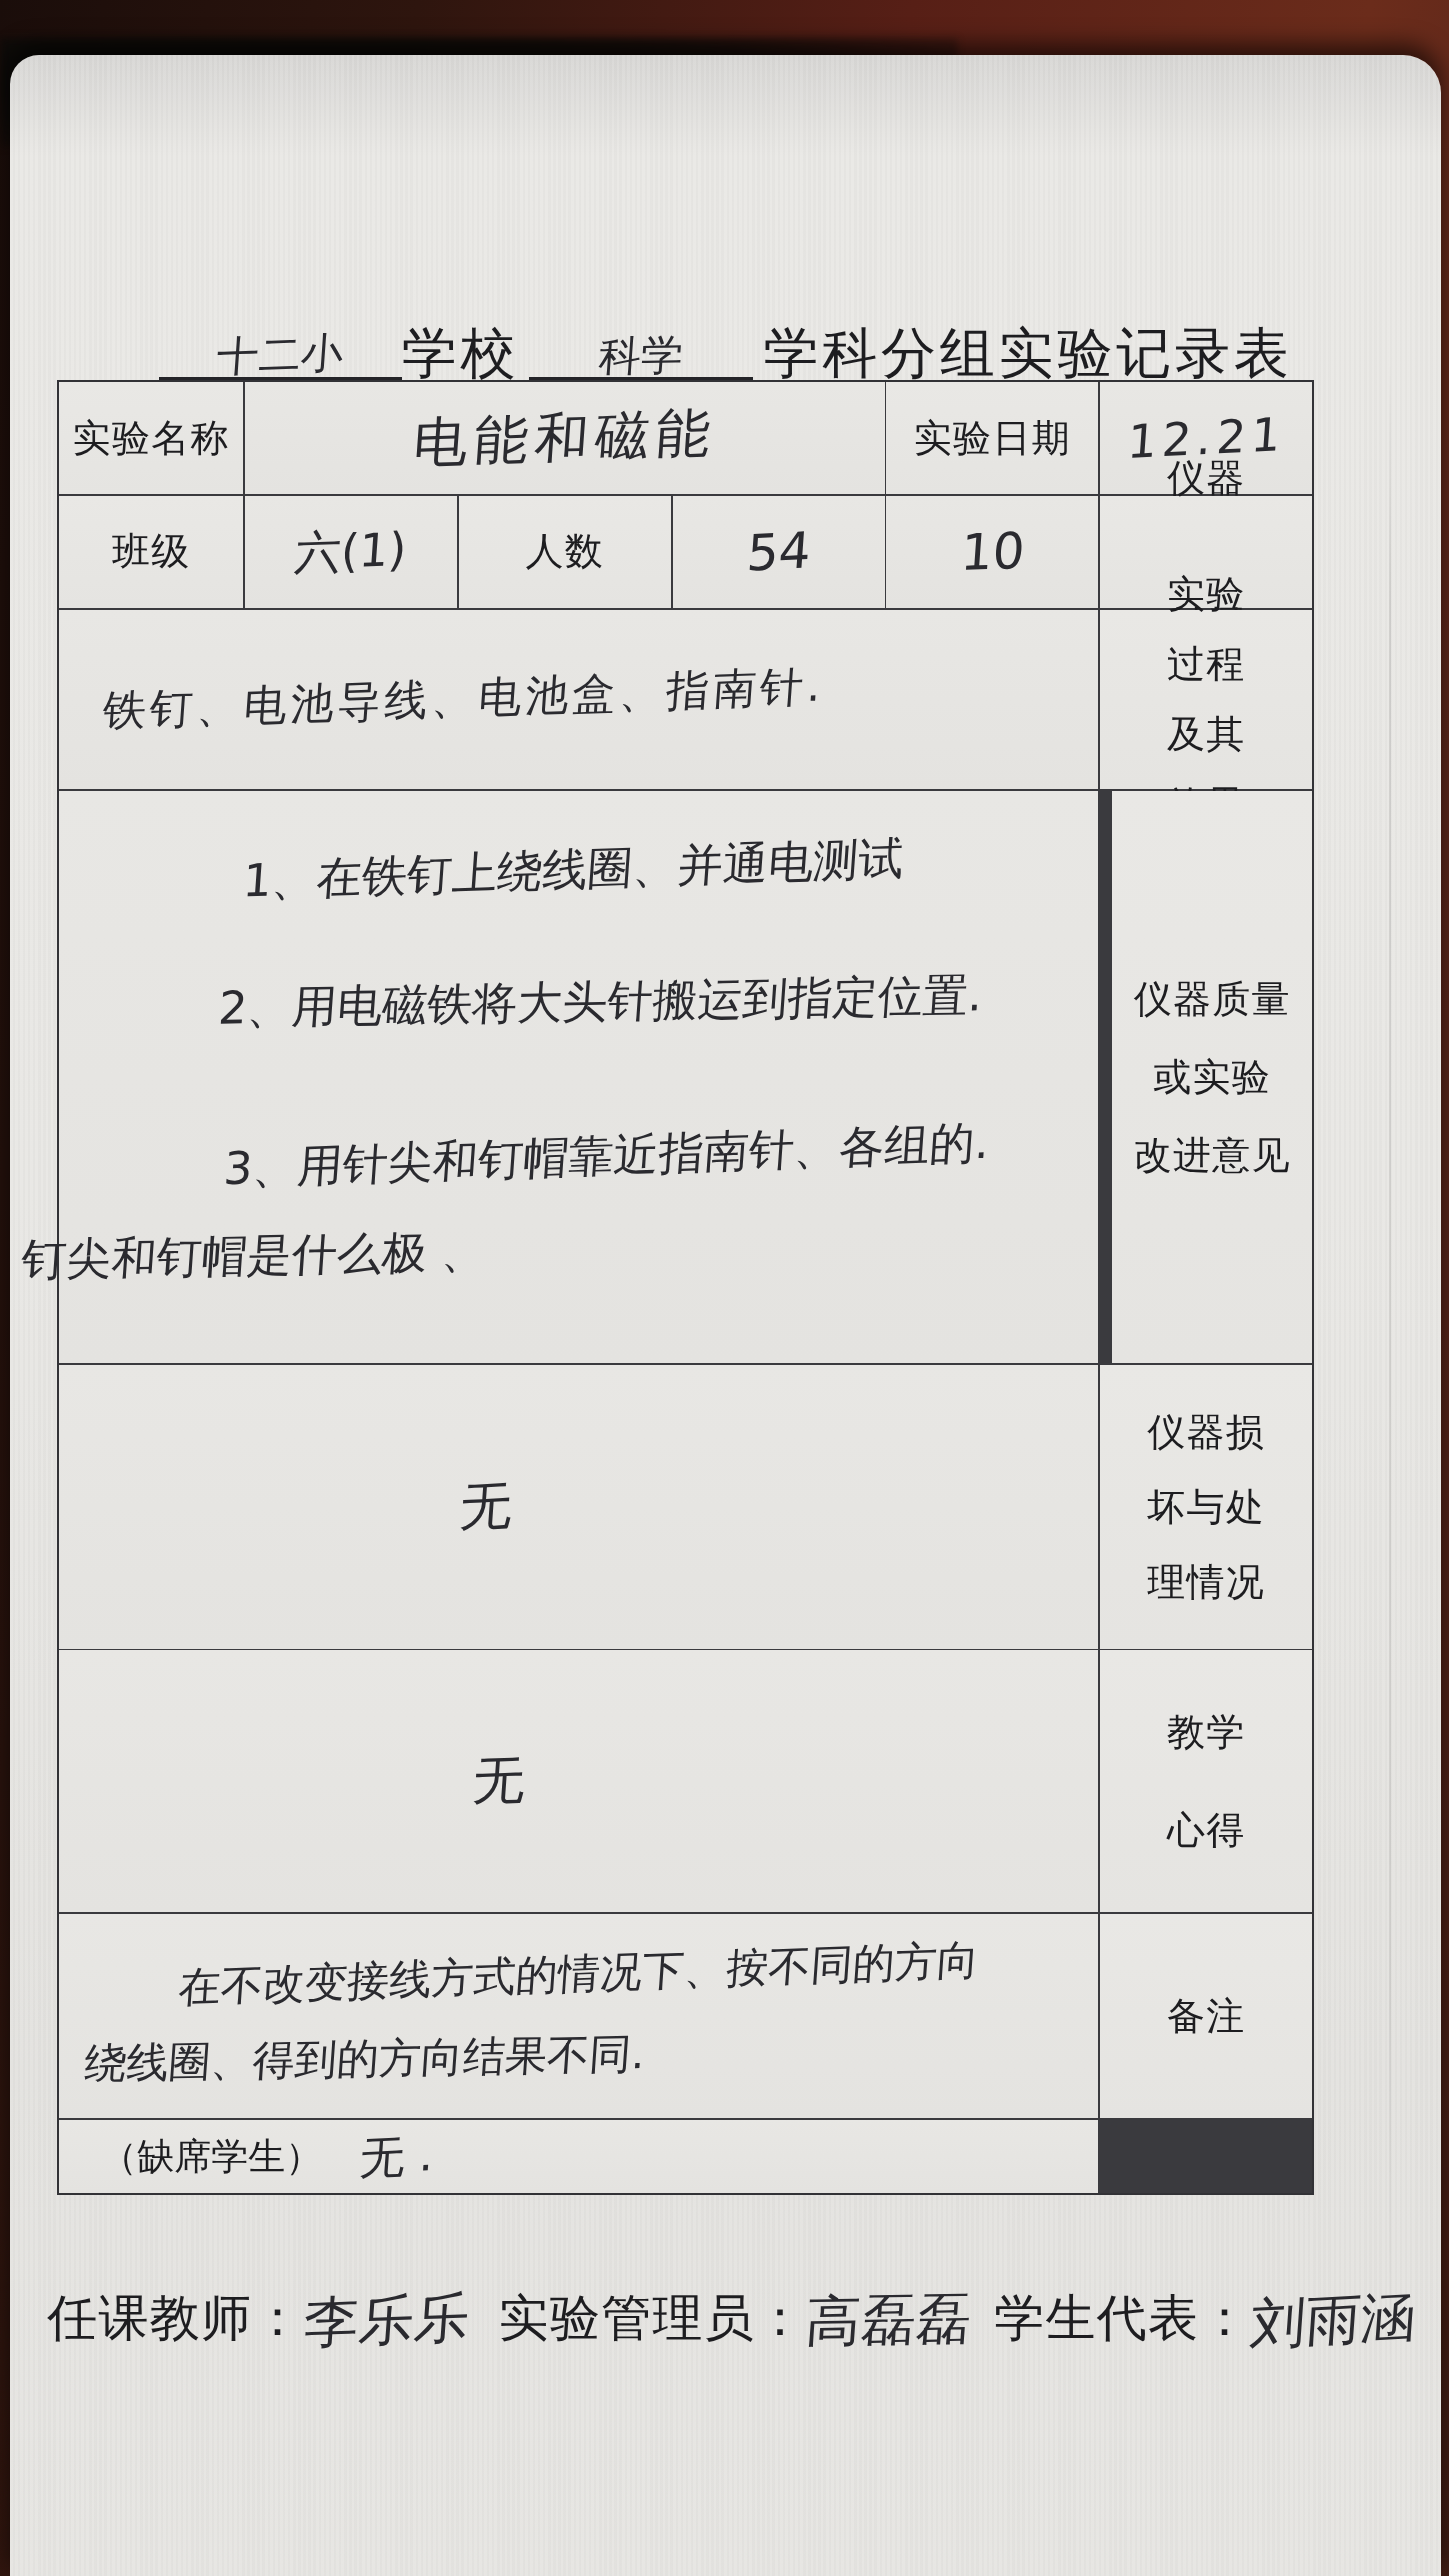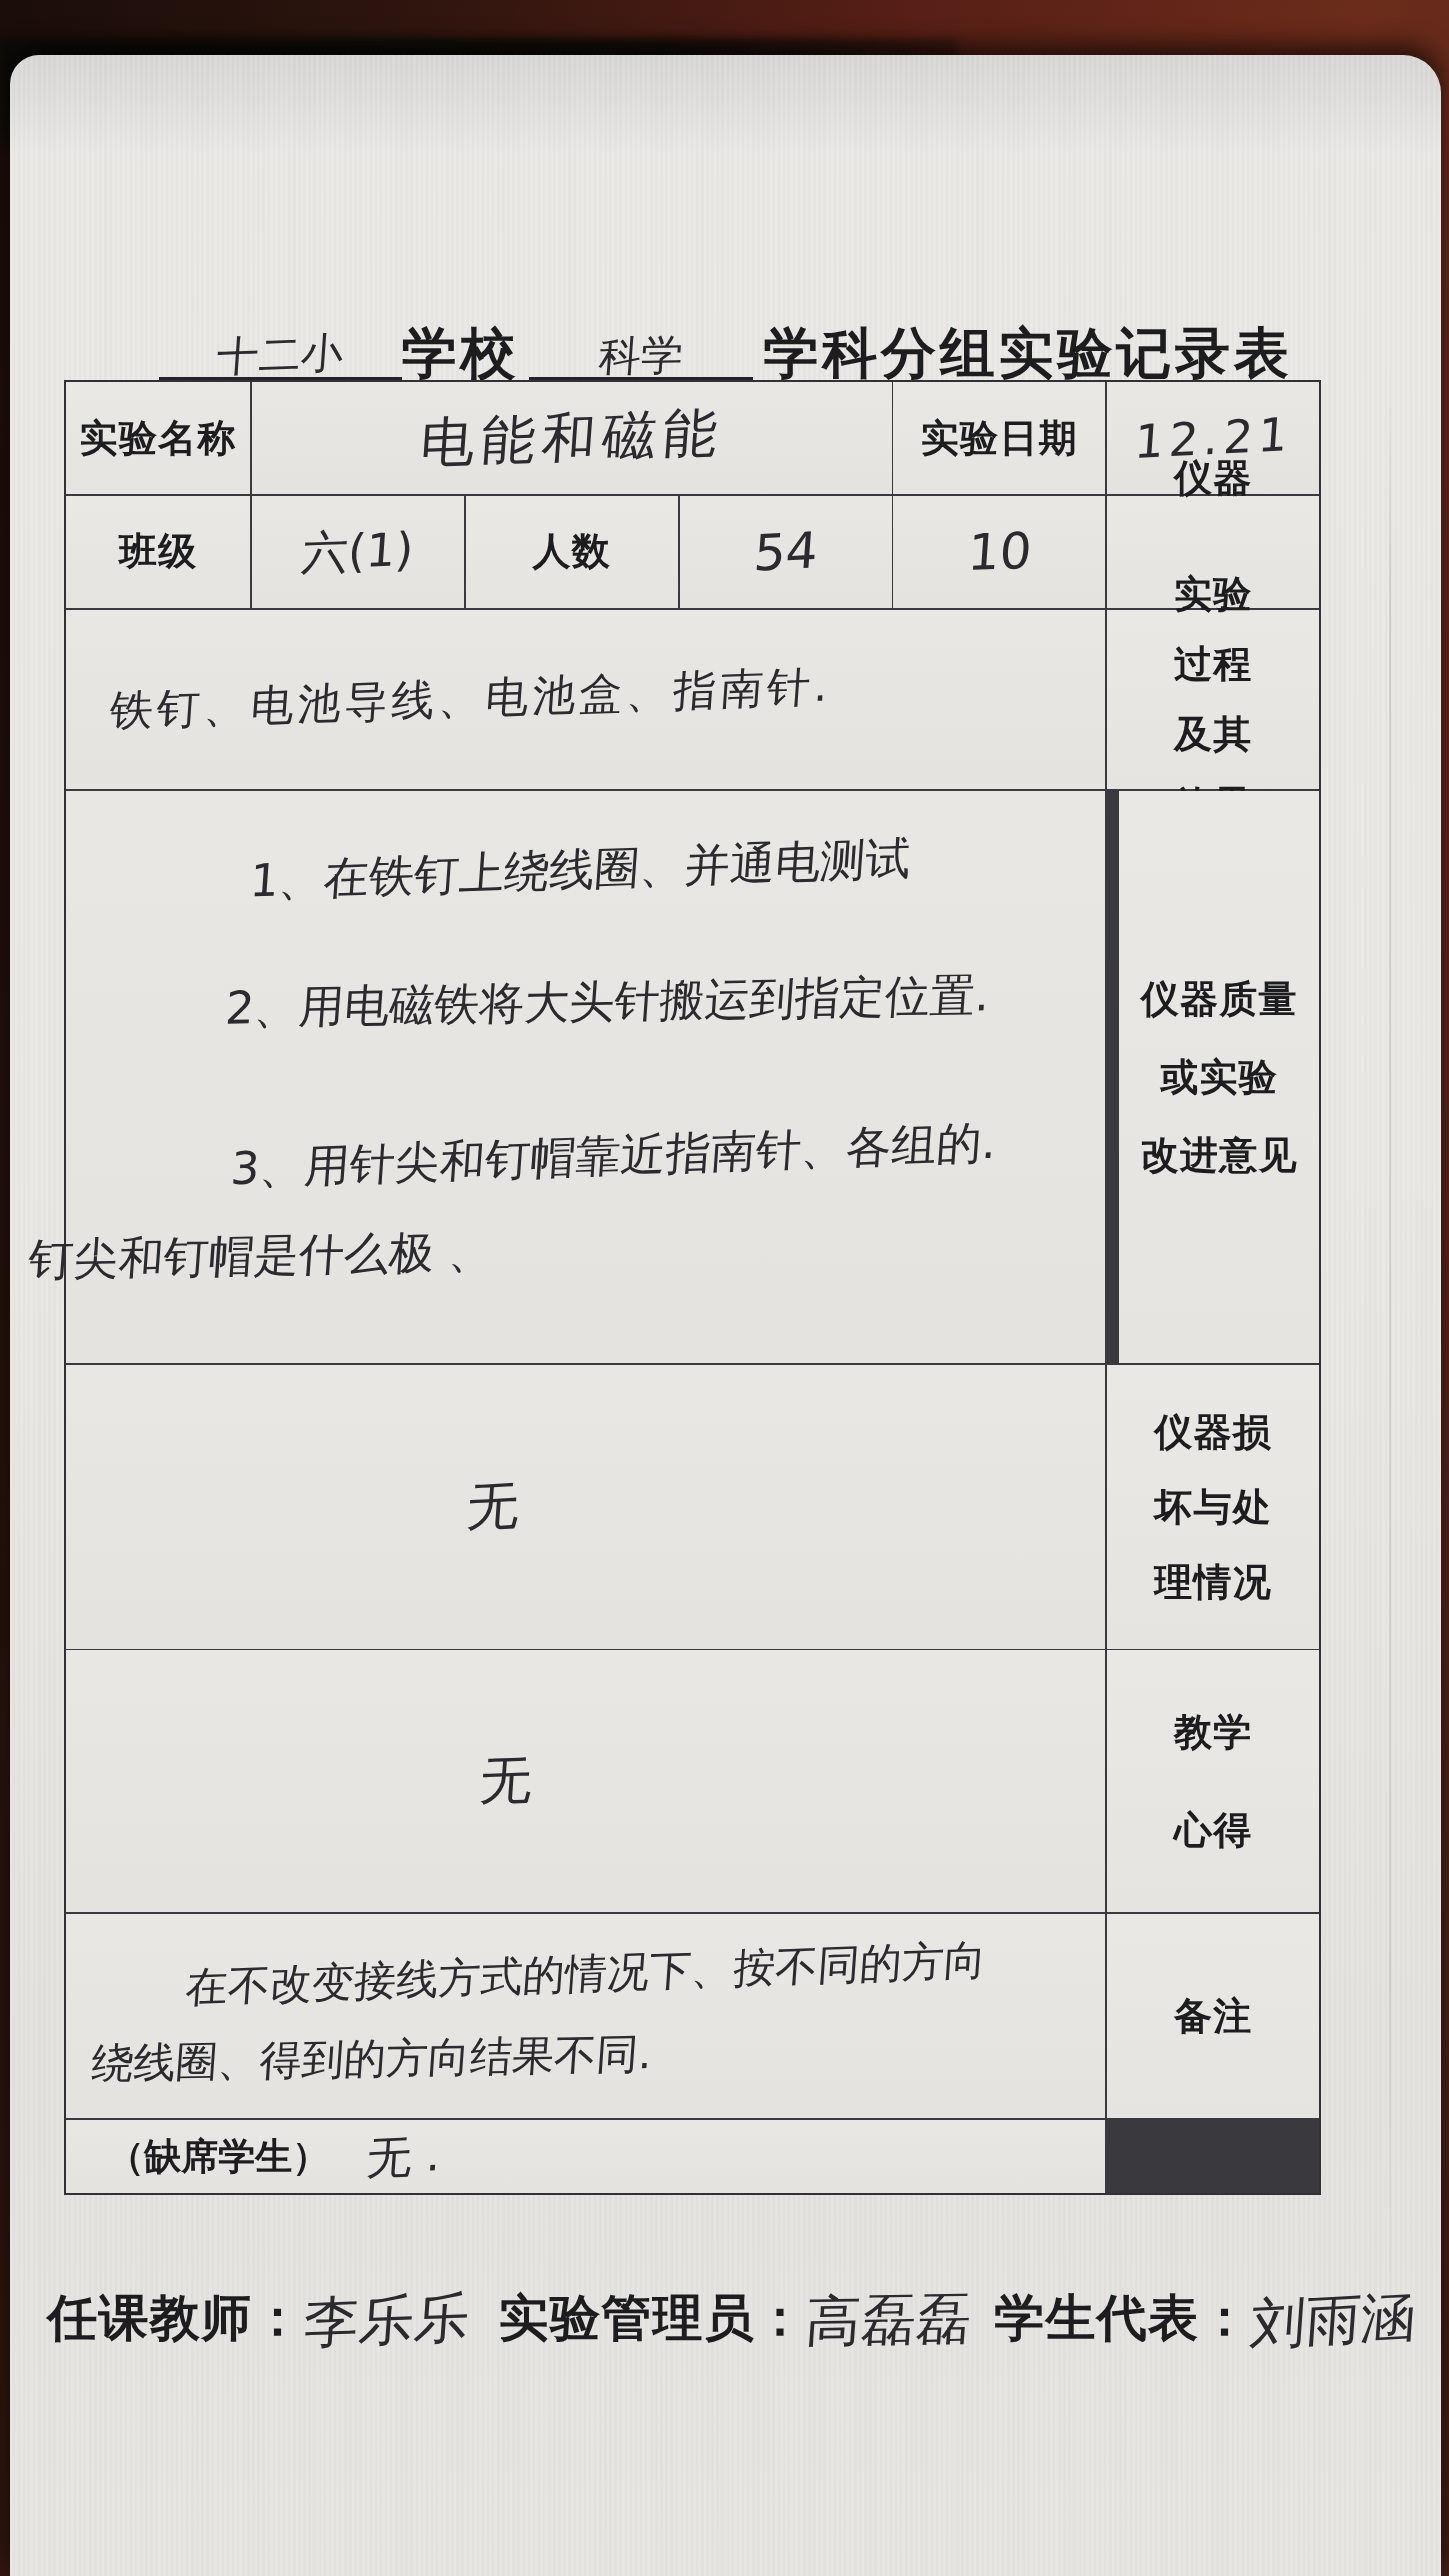--- a/index.html
+++ b/index.html
@@ -31,21 +31,21 @@
     content:"";position:absolute;inset:0;border-radius:inherit;
     background:repeating-linear-gradient(90deg, rgba(255,255,255,.045) 0 2.6px, rgba(40,40,40,.018) 2.6px 5.1px);
     pointer-events:none;
   }
   .crease{
     position:absolute;top:307px;bottom:192px;right:50px;width:1.9px;
     background:linear-gradient(180deg, rgba(0,0,0,0) 0%, rgba(0,0,0,.10) 12%, rgba(0,0,0,.08) 80%, rgba(0,0,0,0) 100%);
     filter:blur(0.6px);
   }
   
-  .printed{color:#1d1d20;font-weight:700;}
+  .printed{color:#1d1d20;font-weight:400;}
   .hand{
     font-family:"DejaVu Sans", sans-serif;
     color:#2a2a2f;font-weight:400;
     display:inline-block;
   }
   .sk{transform:skewX(-6deg) rotate(-2deg);}
   .sk2{transform:skewX(-5deg) rotate(-1deg);}
   .sk3{transform:skewX(-7deg) rotate(-3deg);}
   
   .title-row{
@@ -56,21 +56,21 @@
   .title-printed{font-size:55px;letter-spacing:3.8px;line-height:1;}
   .blank{
     display:inline-block;border-bottom:4.5px solid #242428;
     text-align:center;line-height:1;
   }
   .blank-school{min-width:230px;padding:0 6.4px 1.3px;}
   .blank-subject{min-width:211px;padding:0 6.4px 0;margin:0 10.2px;}
   .blank .hand{font-size:42px;}
   
   .table{
-    position:absolute;left:54px;top:325px;width:1257px;
+    position:absolute;left:47px;top:325px;width:1257px;
     display:grid;
     grid-template-columns:184px repeat(5, 1fr);
     grid-template-rows:112px 112px 179px 572px 284px 262px 204px 73px;
     background:#3a3a3e; 
     gap:1.9px;
     border:2.6px solid #323236;
     box-sizing:border-box;
   }
   .cell{
     background:linear-gradient(180deg,#e9e8e5, #e5e4e1);

